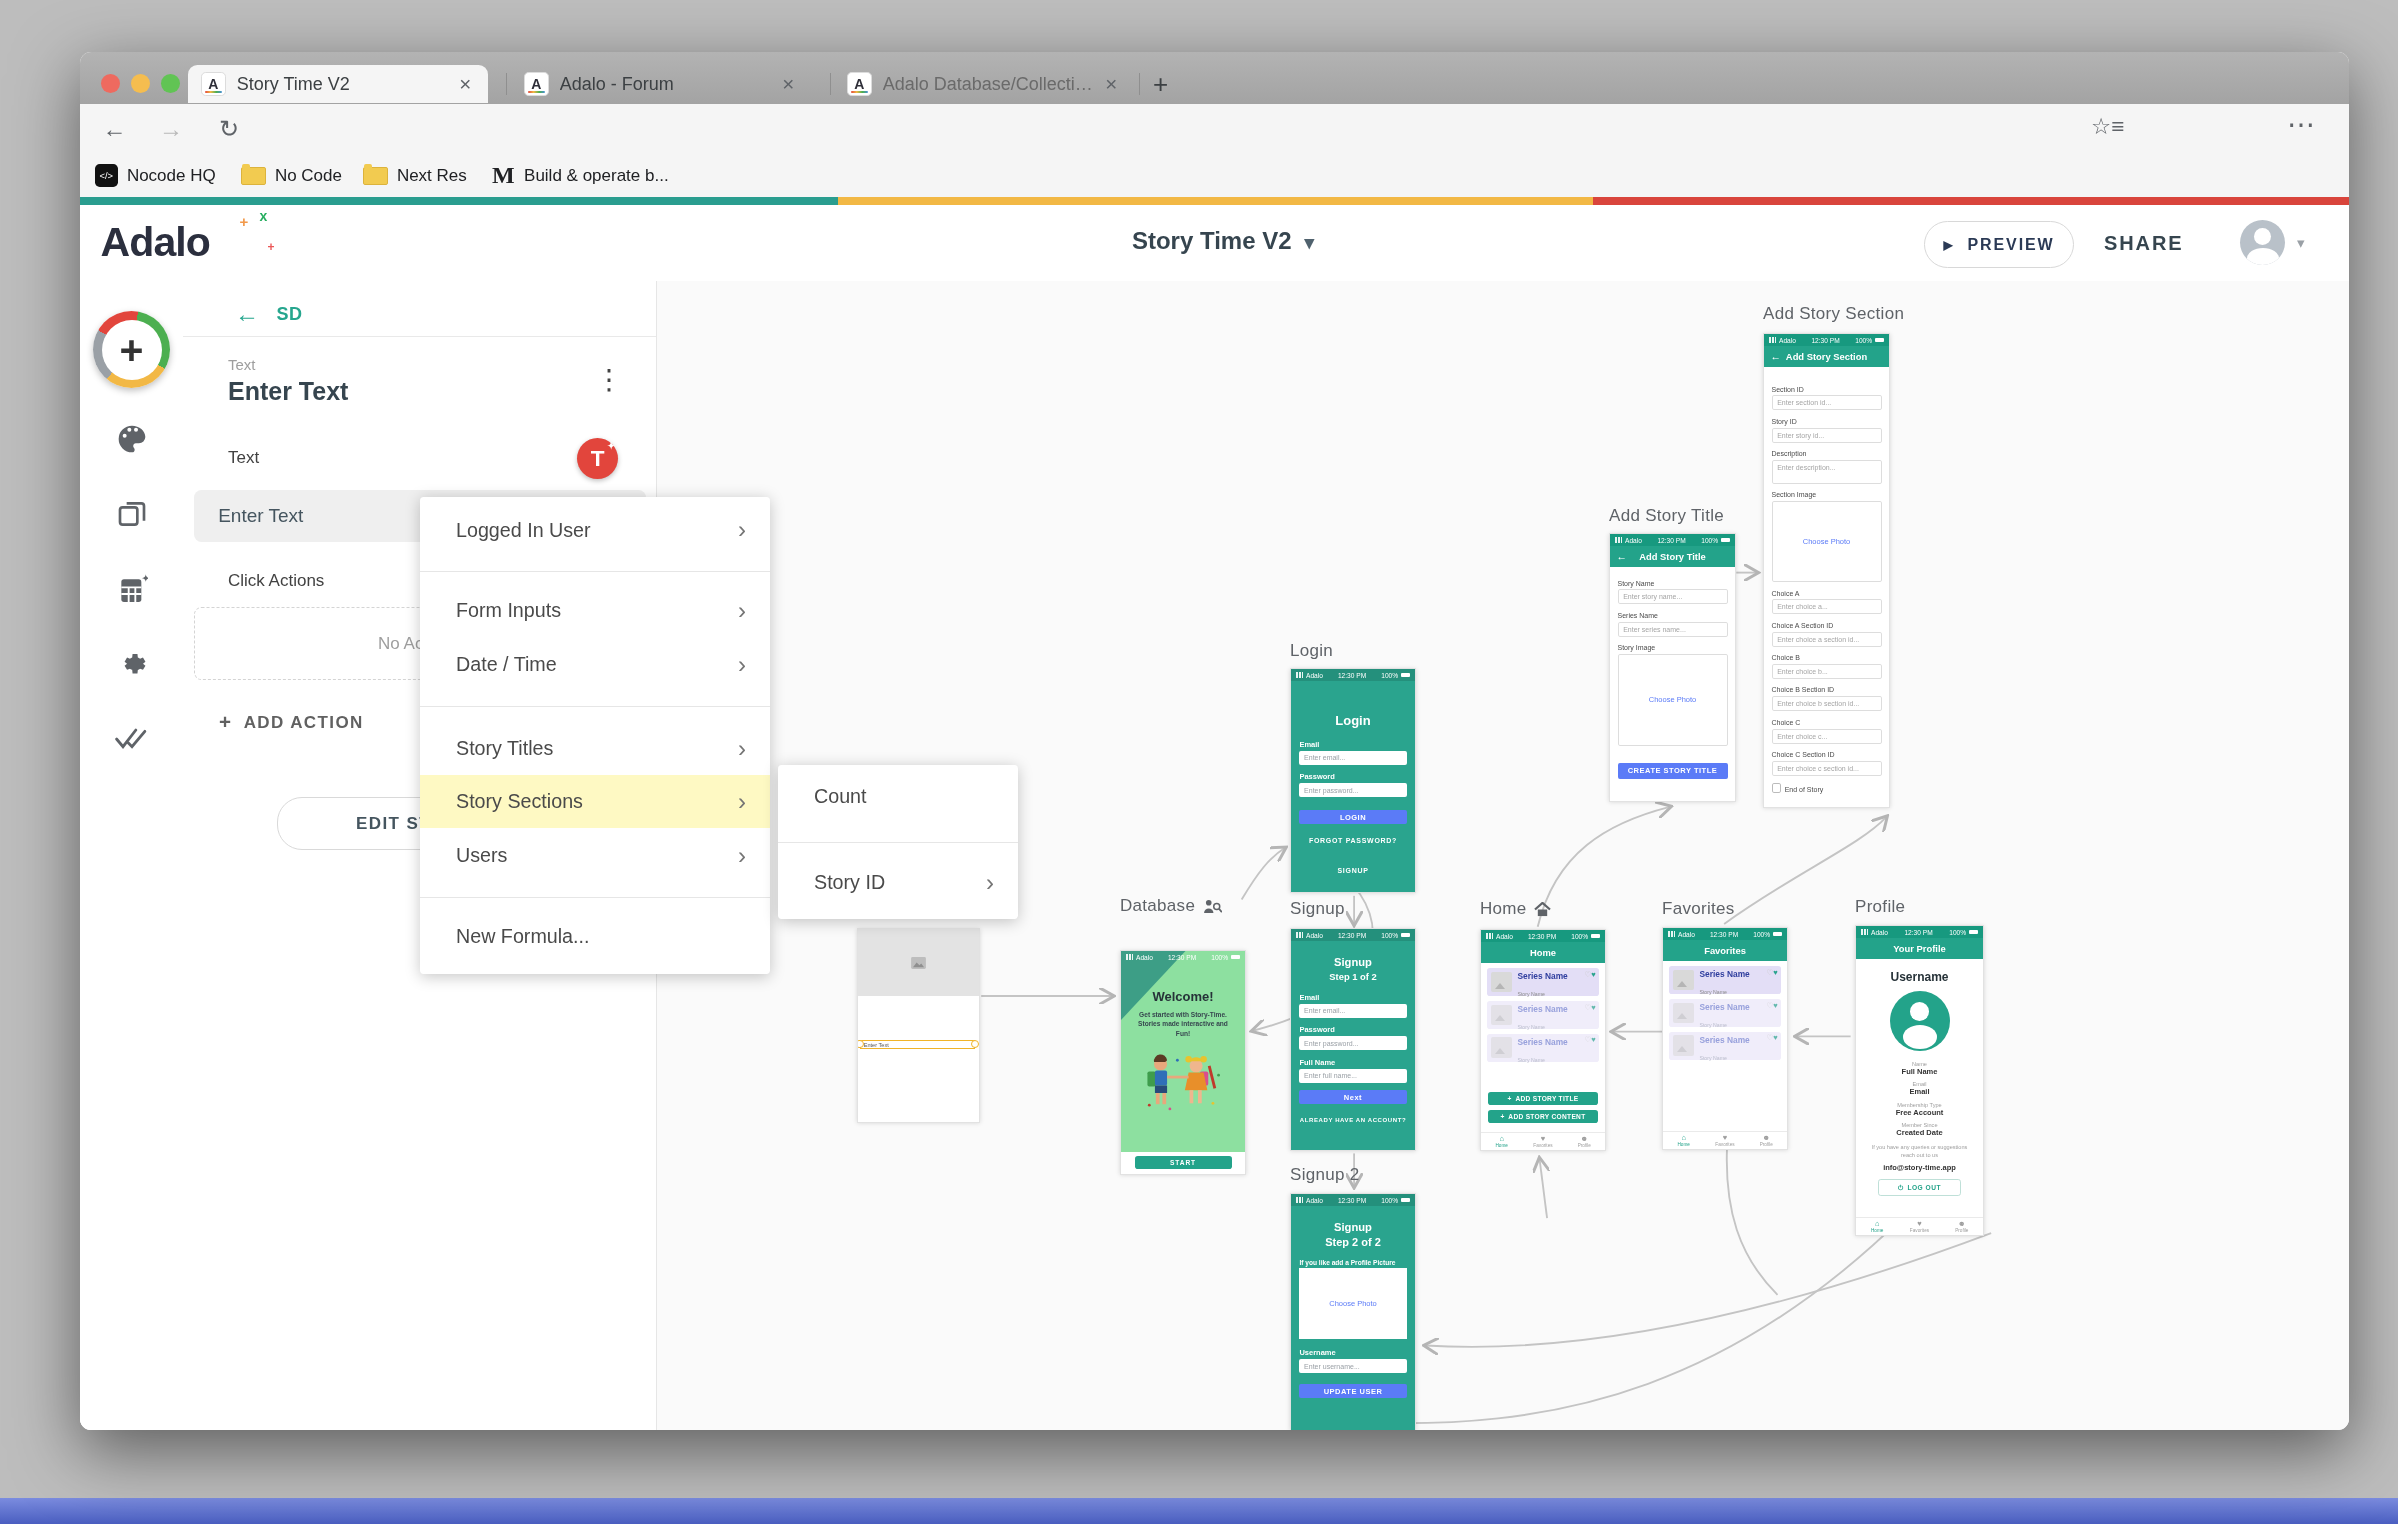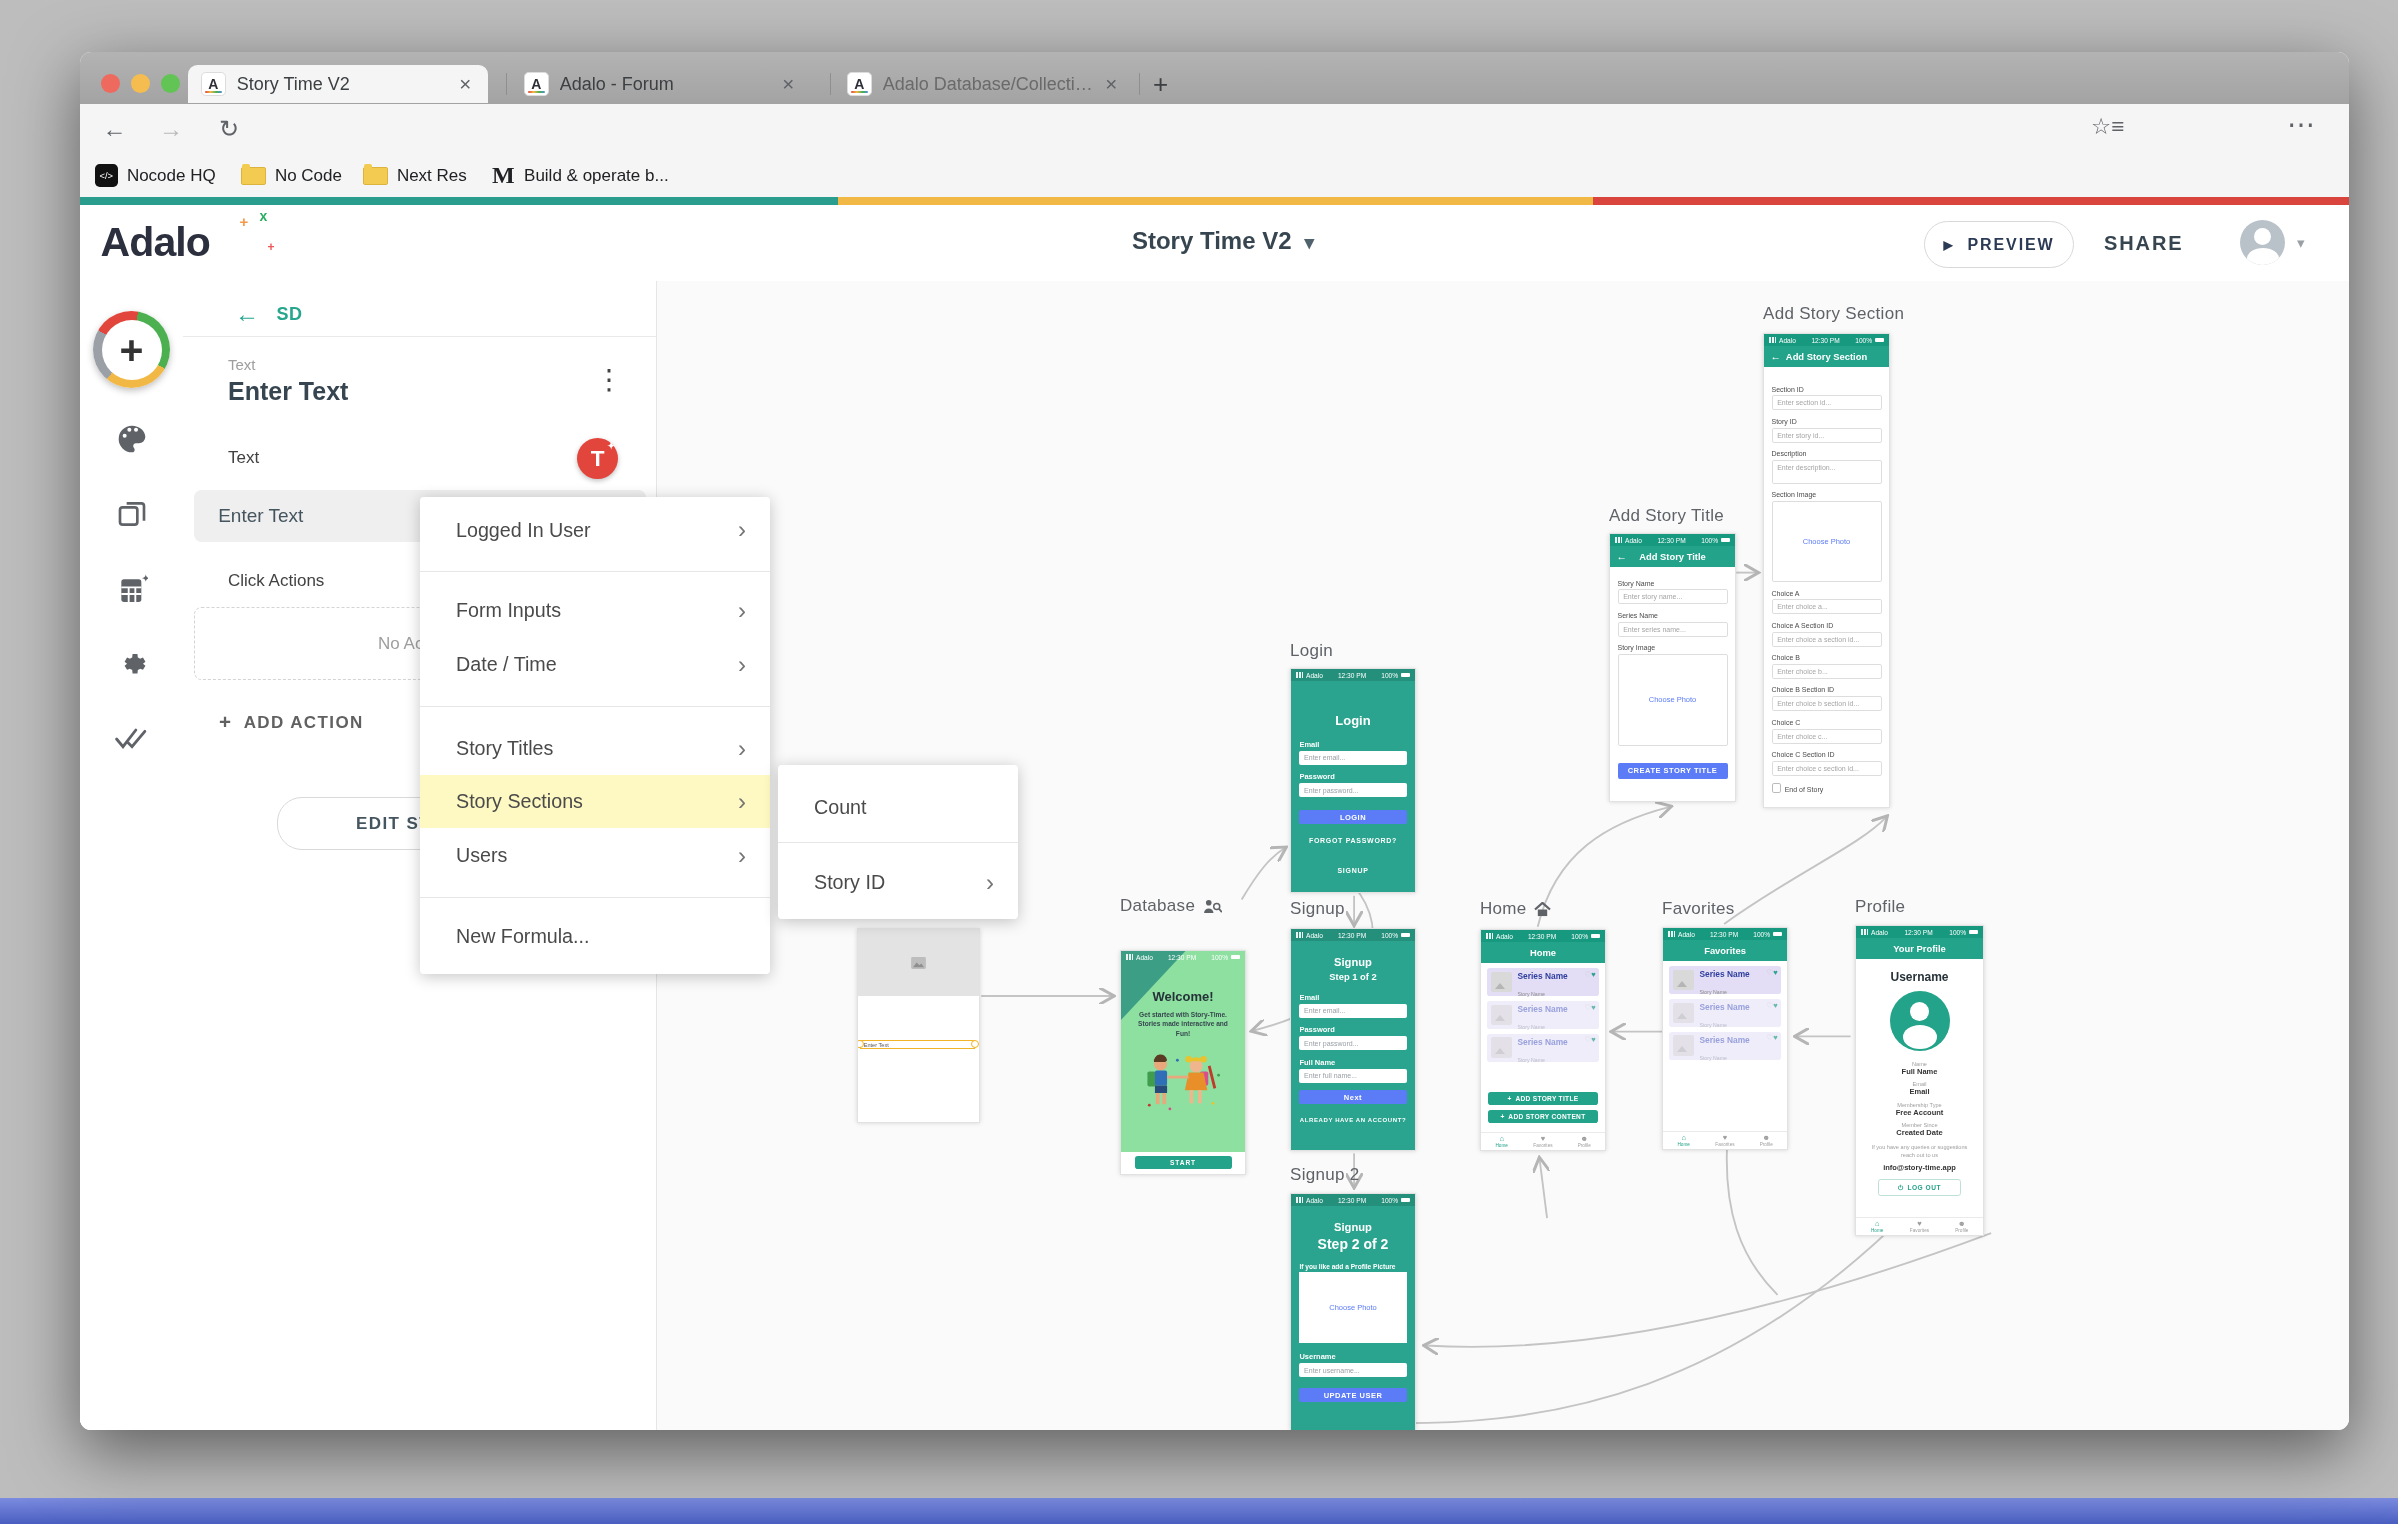--- a/index.html
+++ b/index.html
@@ -691,21 +691,21 @@
               <span>Adalo</span>
             </span>
             <span>12:30 PM</span>
             <span class="grp">
               <span>100%</span>
               <i class="batt"></i>
             </span>
           </div>
         <div style="height:15px;"></div>
         <div class="whitecenter" style="font-size:11.2px;">Signup</div>
-        <div class="whitecenter" style="font-size:14px;margin-top:2.8px;">Step 2 of 2</div>
+        <div class="whitecenter" style="font-size:11px;margin-top:2.8px;">Step 2 of 2</div>
         <div style="height:11.2px;"></div>
         <div class="wlab" style="font-size:6.6px;">If you like add a Profile Picture</div>
         <div style="height:71px;background:#fff;margin:0 8.4px 9.4px;display:flex;align-items:center;justify-content:center;font-size:7.5px;color:#5b7bf7;">
             <span>Choose Photo</span>
           </div>
         <div class="wlab">Username</div>
         <div class="winp">Enter username...</div>
         <div style="height:3.7px;"></div>
         <div class="gbtn">
             <span>UPDATE USER</span>
@@ -739,21 +739,21 @@
             <span>Users</span>
             <span class="chev">›</span>
           </div>
         <div class="mdiv" style="top:400px;"></div>
         <div class="mi" style="top:413px;">
             <span>New Formula...</span>
           </div>
       </div>
 
       <div class="submenu">
-        <div class="mi" style="top:16px;text-align:center;">
+        <div class="mi" style="top:5px;text-align:center;">
             <span>Count</span>
           </div>
         <div class="mdiv" style="top:77px;"></div>
         <div class="mi" style="top:91px;">
             <span>Story ID</span>
             <span class="chev">›</span>
           </div>
       </div>
 
     </div>

